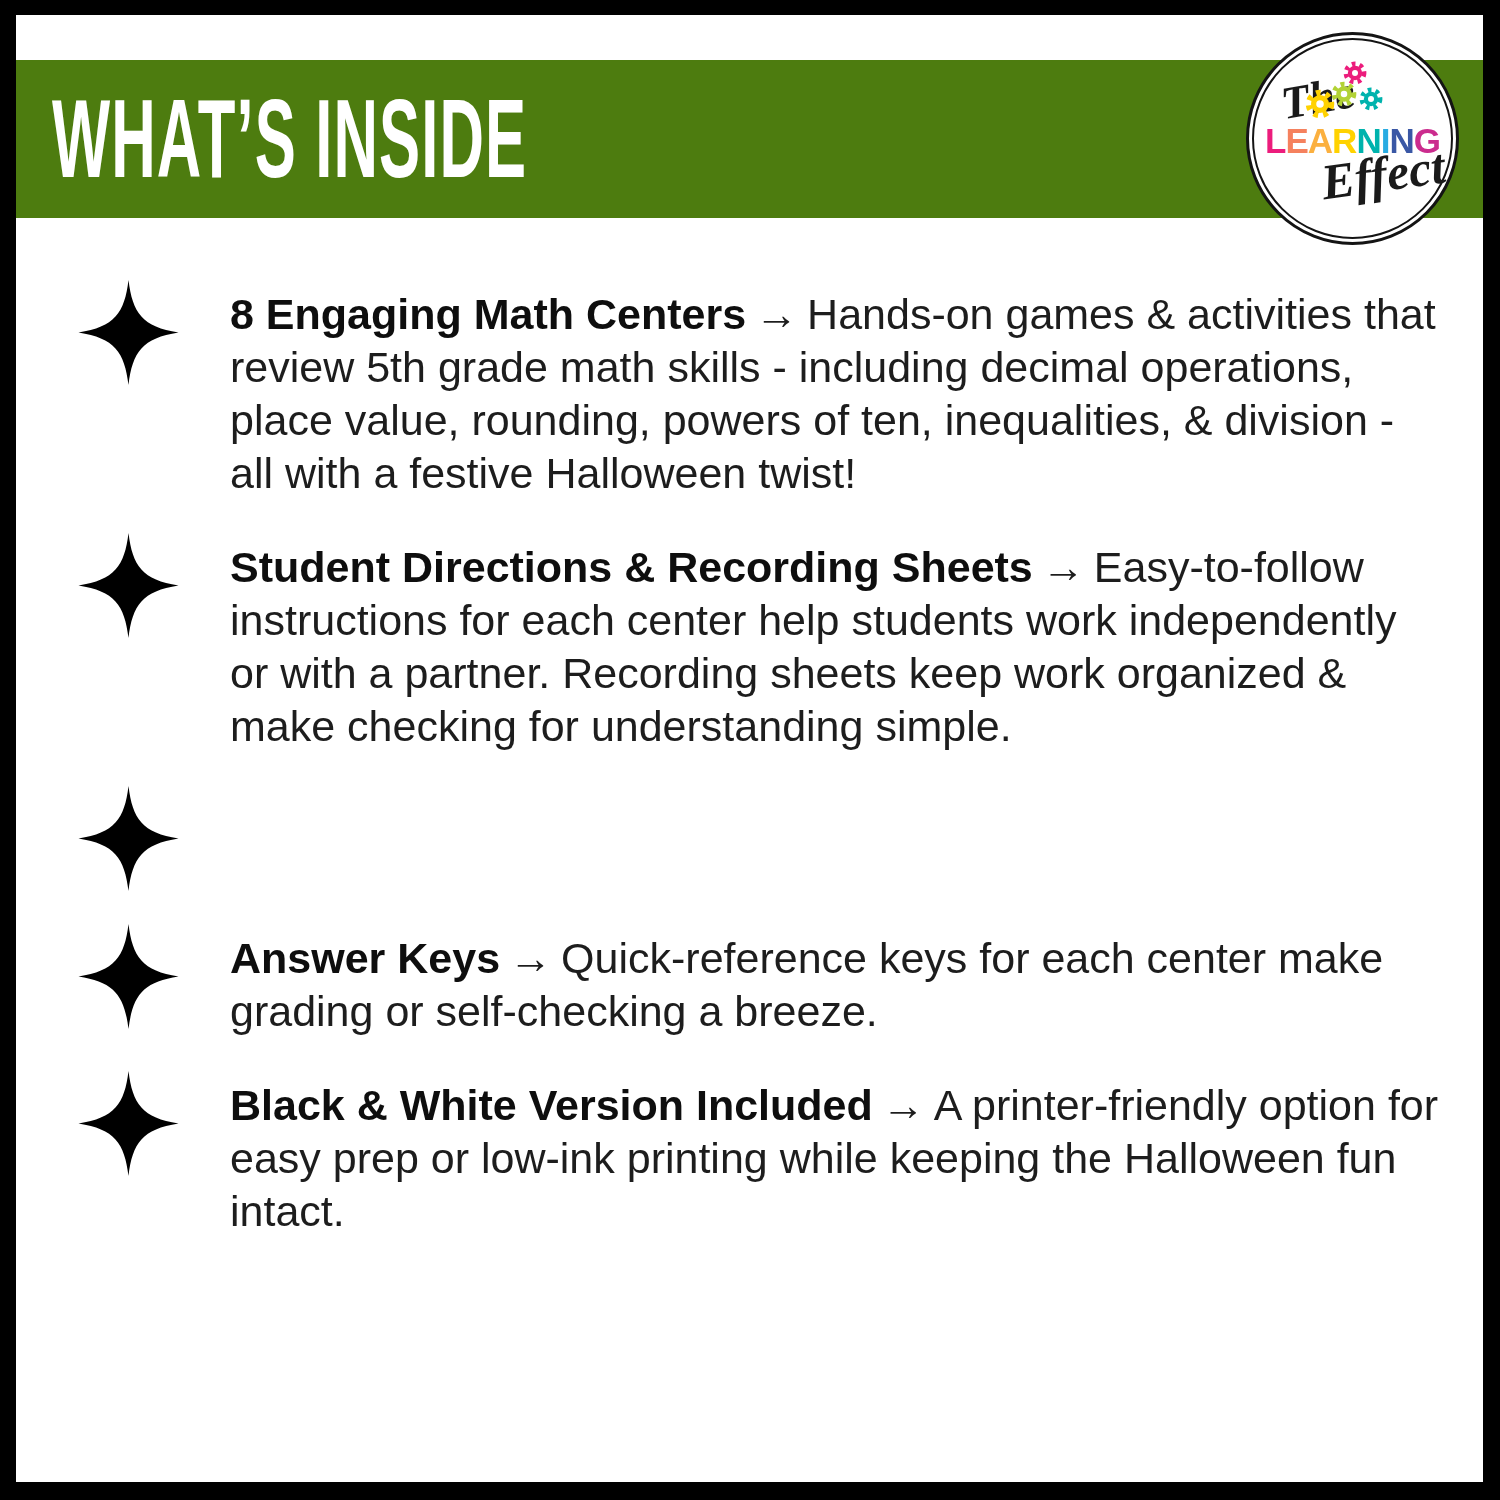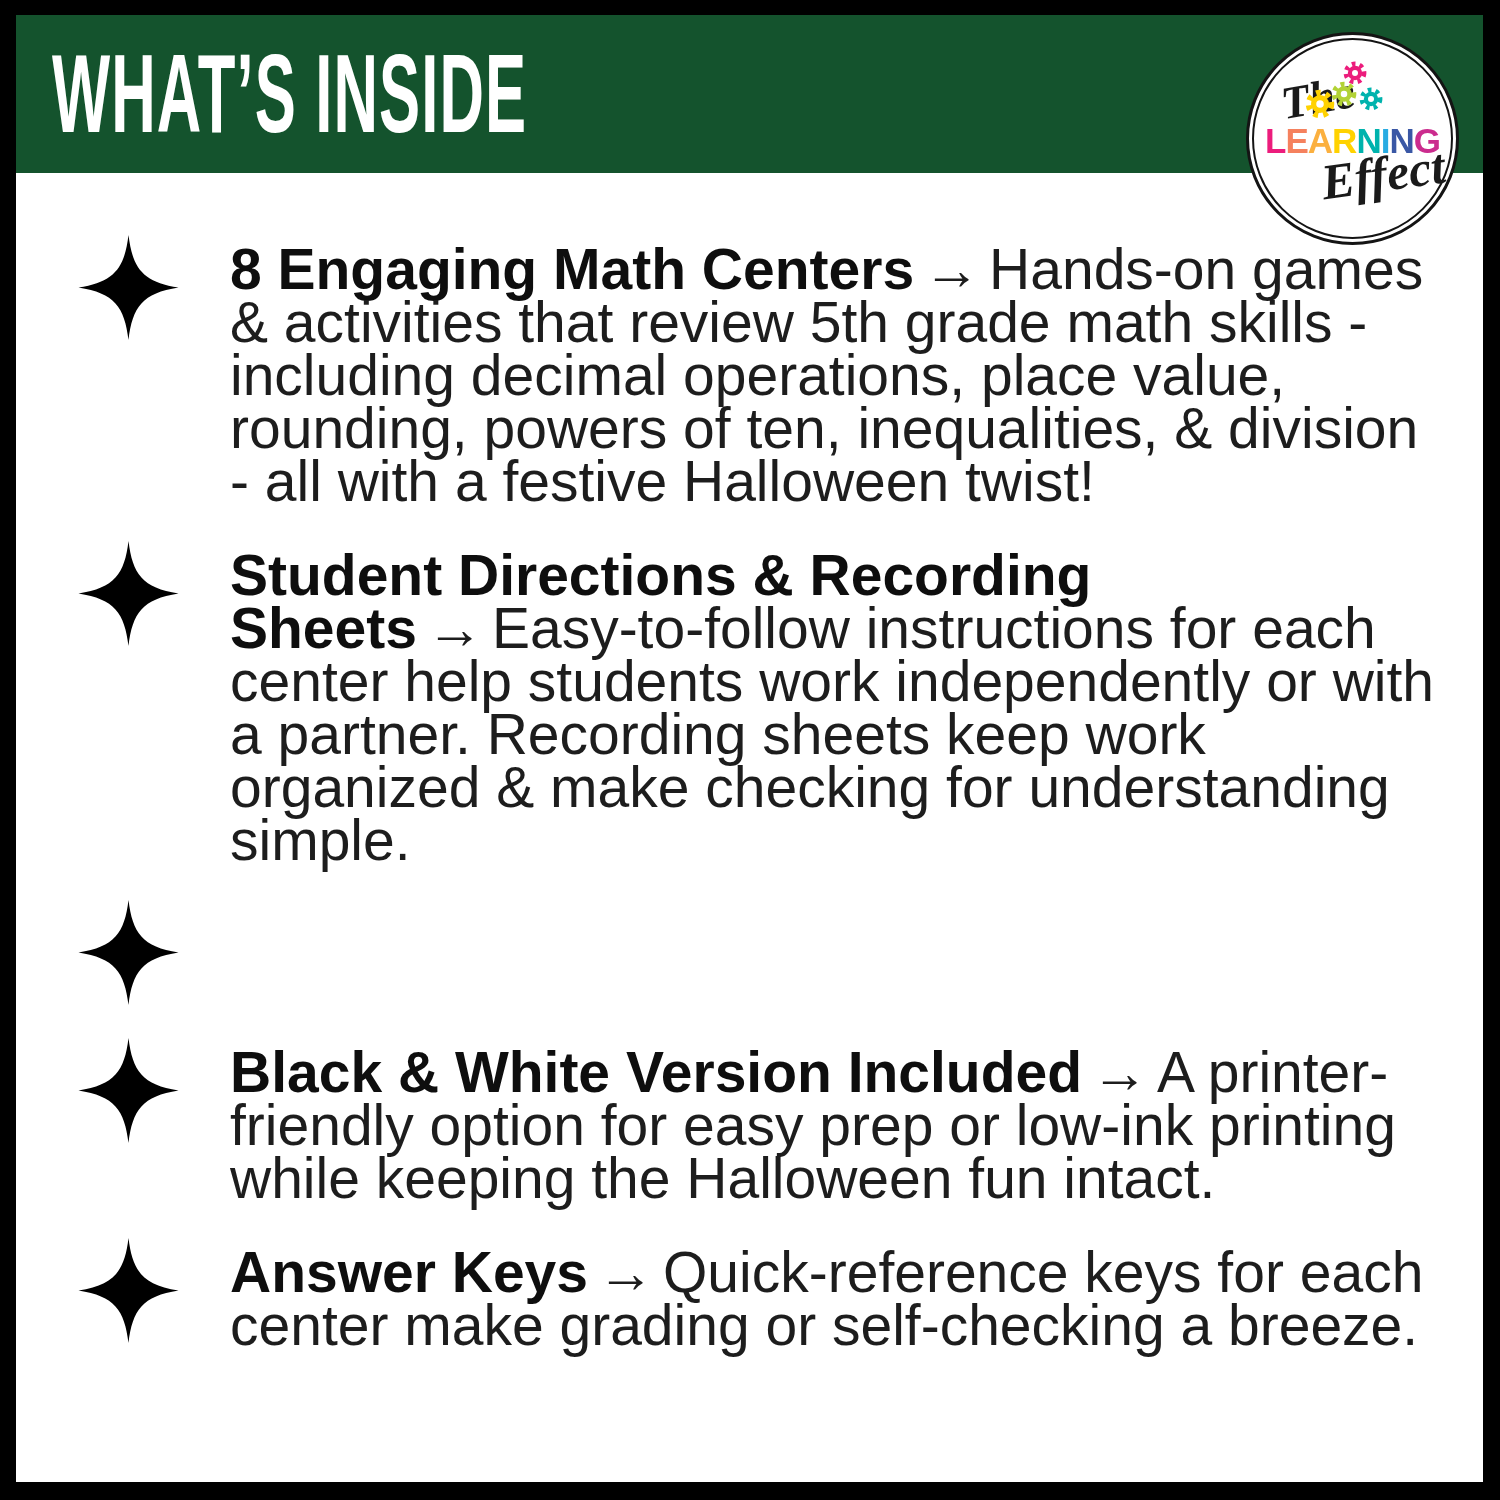--- a/index.html
+++ b/index.html
@@ -9,22 +9,23 @@
     background:#000;
     font-family:"Liberation Sans", sans-serif;
     overflow:hidden;
   }
   .inner{
     position:absolute;
     top:15px;left:16px;right:17px;bottom:18px;
     background:#ffffff;
   }
   .header-bar{
+    margin-top:45px;
     height:158px;
-    background:#14532d;
+    background:#4d7c0f;
     display:flex;
     align-items:center;
     padding-left:36px;
   }
   .page-title{
     color:#ffffff;
     font-size:112px;
     font-weight:700;
     letter-spacing:2px;
     white-space:nowrap;
@@ -90,21 +91,21 @@
   }
   .sparkle{
     flex:0 0 105px;
     width:105px;height:105px;
     margin-right:49px;
     margin-top:-8px;
   }
   .item-text{
     margin:0;
     max-width:1215px;
-    font-size:57px;
+    font-size:43px;
     line-height:53px;
     color:#1d1d1d;
   }
   .item-title{
     font-weight:700;
     color:#0e0e0e;
   }
   .arrow{
     font-weight:400;
     margin:0 9px;
@@ -139,28 +140,28 @@
       <div class="item">
         <svg class="sparkle" viewBox="0 0 100 105" xmlns="http://www.w3.org/2000/svg">
           <path d="M50 0 C54 33 64 47 100 52.5 C64 58 54 72 50 105 C46 72 36 58 0 52.5 C36 47 46 33 50 0 Z" fill="#000"></path>
         </svg>
       </div>
 
       <div class="item">
         <svg class="sparkle" viewBox="0 0 100 105" xmlns="http://www.w3.org/2000/svg">
           <path d="M50 0 C54 33 64 47 100 52.5 C64 58 54 72 50 105 C46 72 36 58 0 52.5 C36 47 46 33 50 0 Z" fill="#000"></path>
         </svg>
-        <p class="item-text"><strong class="item-title">Black &amp; White Version Included</strong><span class="arrow">→</span><span class="item-desc">A printer-friendly option for easy prep or low-ink printing while keeping the Halloween fun intact.</span></p>
+        <p class="item-text"><strong class="item-title">Answer Keys</strong><span class="arrow">→</span><span class="item-desc">Quick-reference keys for each center make grading or self-checking a breeze.</span></p>
       </div>
 
       <div class="item">
         <svg class="sparkle" viewBox="0 0 100 105" xmlns="http://www.w3.org/2000/svg">
           <path d="M50 0 C54 33 64 47 100 52.5 C64 58 54 72 50 105 C46 72 36 58 0 52.5 C36 47 46 33 50 0 Z" fill="#000"></path>
         </svg>
-        <p class="item-text"><strong class="item-title">Answer Keys</strong><span class="arrow">→</span><span class="item-desc">Quick-reference keys for each center make grading or self-checking a breeze.</span></p>
+        <p class="item-text"><strong class="item-title">Black &amp; White Version Included</strong><span class="arrow">→</span><span class="item-desc">A printer-friendly option for easy prep or low-ink printing while keeping the Halloween fun intact.</span></p>
       </div>
 
     </div>
   </div>
 
   <div class="logo">
     <div class="logo-ring"></div>
     <div class="logo-the">The</div>
 
     <svg class="gear" style="left: 94px; top: 26px; width: 24px; height: 24px; color: rgb(236, 28, 124);" viewBox="0 0 40 40">

